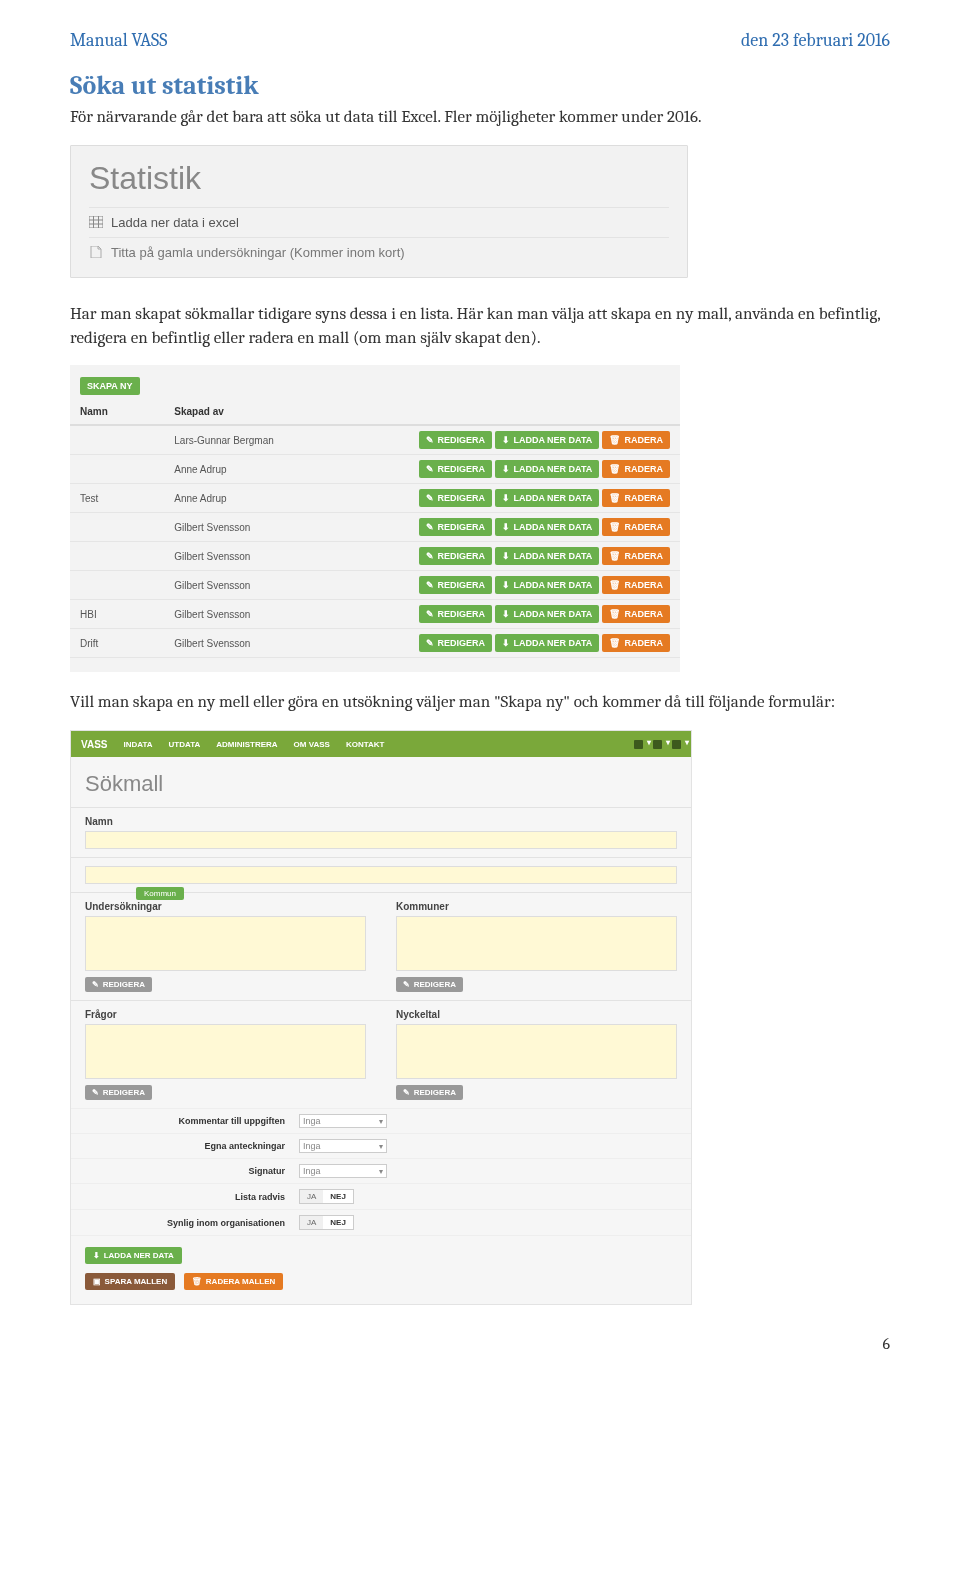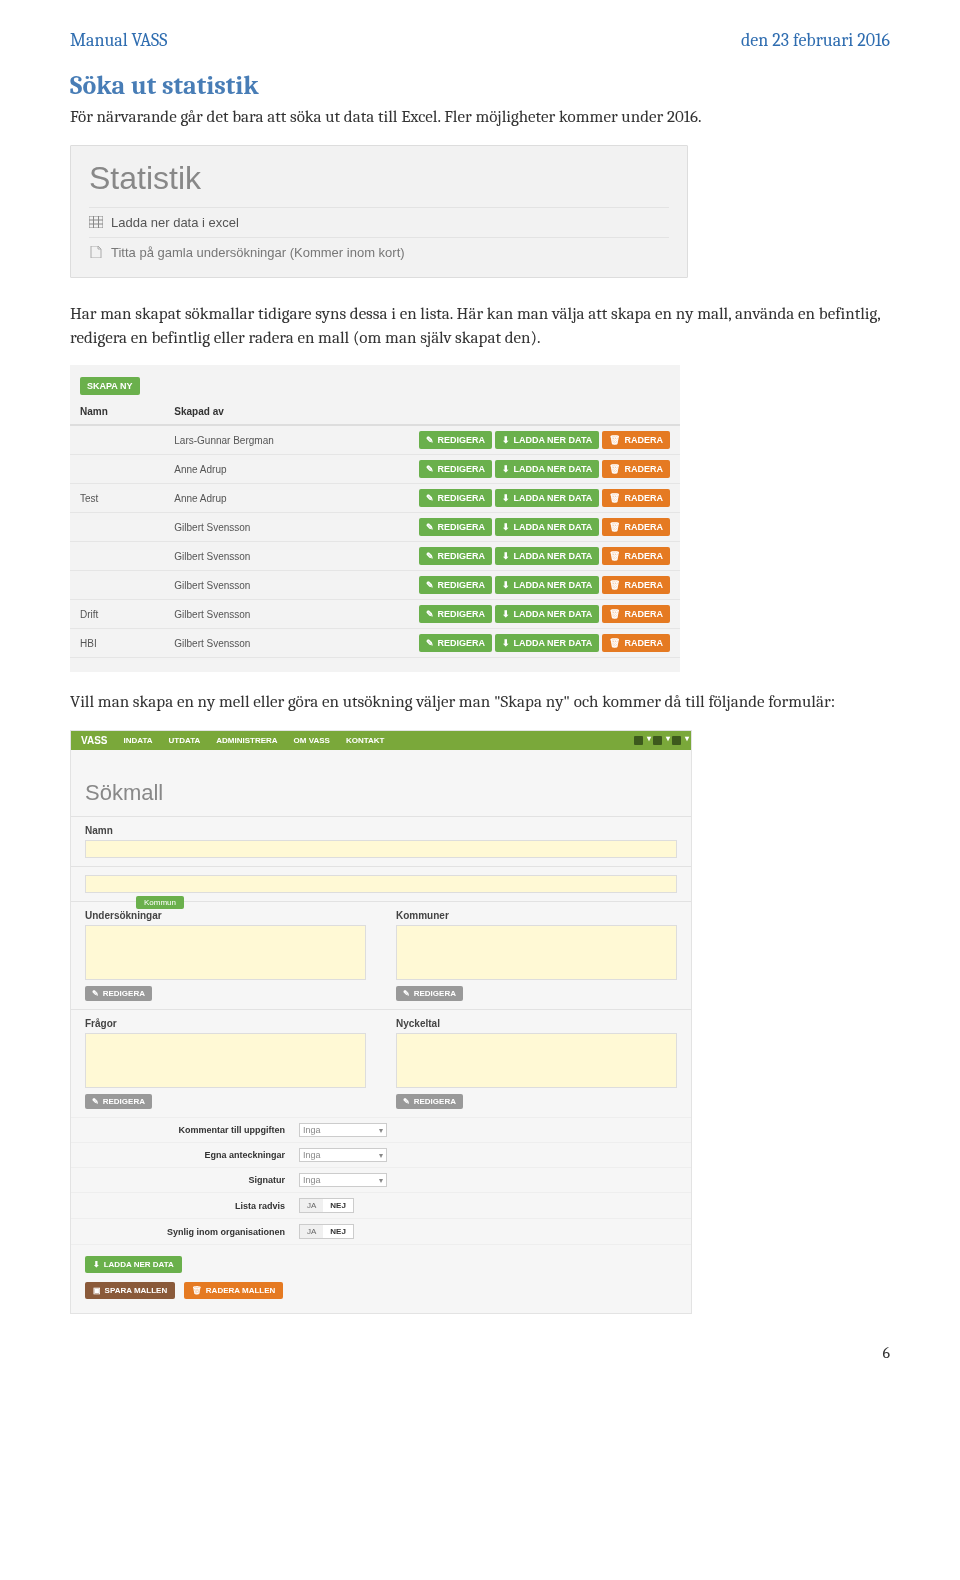--- a/index.html
+++ b/index.html
@@ -122,39 +122,38 @@
   
   .formshot {
     width: 620px;
     background: #f6f6f6;
     font-family: Arial, sans-serif;
     border: 1px solid #e3e3e3;
     margin-top: 12px;
   }
   .navbar {
     background: #7aa83a;
-    height: 19px;
+    height: 26px;
     display: flex;
     align-items: center;
     padding: 0 10px;
     gap: 16px;
     color: #fff;
     font-size: 8px;
     font-weight: bold;
   }
   .navbar .brand { font-size: 10px; }
   .navbar .right { margin-left: auto; display: flex; gap: 10px; }
   .nav-icon { display:inline-block; width:9px; height:9px; background:#3d5a1d; border-radius:1px; position:relative; }
   .nav-icon::after { content:"▾"; position:absolute; right:-8px; top:-2px; font-size:8px; color:#fff; }
   .sokmall-title {
     font-size: 22px;
     color: #888;
     padding: 14px 14px 10px 14px;
     font-weight: 300;
-    margin-top: 16px;
   }
   .form-section {
     border-top: 1px solid #e2e2e2;
     padding: 8px 14px;
   }
   .form-label {
     font-size: 10px;
     font-weight: bold;
     color: #444;
     margin-bottom: 4px;
@@ -320,26 +319,26 @@
             <td></td>
             <td>Gilbert Svensson</td>
             <td class="actions"><button class="btn btn-green"><span>✎</span> REDIGERA</button> <button class="btn btn-green"><span>⬇</span> LADDA NER DATA</button> <button class="btn btn-orange"><span>🗑</span> RADERA</button></td>
           </tr>
           <tr>
             <td></td>
             <td>Gilbert Svensson</td>
             <td class="actions"><button class="btn btn-green"><span>✎</span> REDIGERA</button> <button class="btn btn-green"><span>⬇</span> LADDA NER DATA</button> <button class="btn btn-orange"><span>🗑</span> RADERA</button></td>
           </tr>
           <tr>
+            <td>HBI</td>
+            <td>Gilbert Svensson</td>
+            <td class="actions"><button class="btn btn-green"><span>✎</span> REDIGERA</button> <button class="btn btn-green"><span>⬇</span> LADDA NER DATA</button> <button class="btn btn-orange"><span>🗑</span> RADERA</button></td>
+          </tr>
+          <tr>
             <td>Drift</td>
-            <td>Gilbert Svensson</td>
-            <td class="actions"><button class="btn btn-green"><span>✎</span> REDIGERA</button> <button class="btn btn-green"><span>⬇</span> LADDA NER DATA</button> <button class="btn btn-orange"><span>🗑</span> RADERA</button></td>
-          </tr>
-          <tr>
-            <td>HBI</td>
             <td>Gilbert Svensson</td>
             <td class="actions"><button class="btn btn-green"><span>✎</span> REDIGERA</button> <button class="btn btn-green"><span>⬇</span> LADDA NER DATA</button> <button class="btn btn-orange"><span>🗑</span> RADERA</button></td>
           </tr>
         </tbody>
     </table>
   </div>
 
   <p class="body-text" style="margin-top:18px;">Vill man skapa en ny mell eller göra en utsökning väljer man "Skapa ny" och kommer då till följande formulär:</p>
 
   <div class="formshot">

